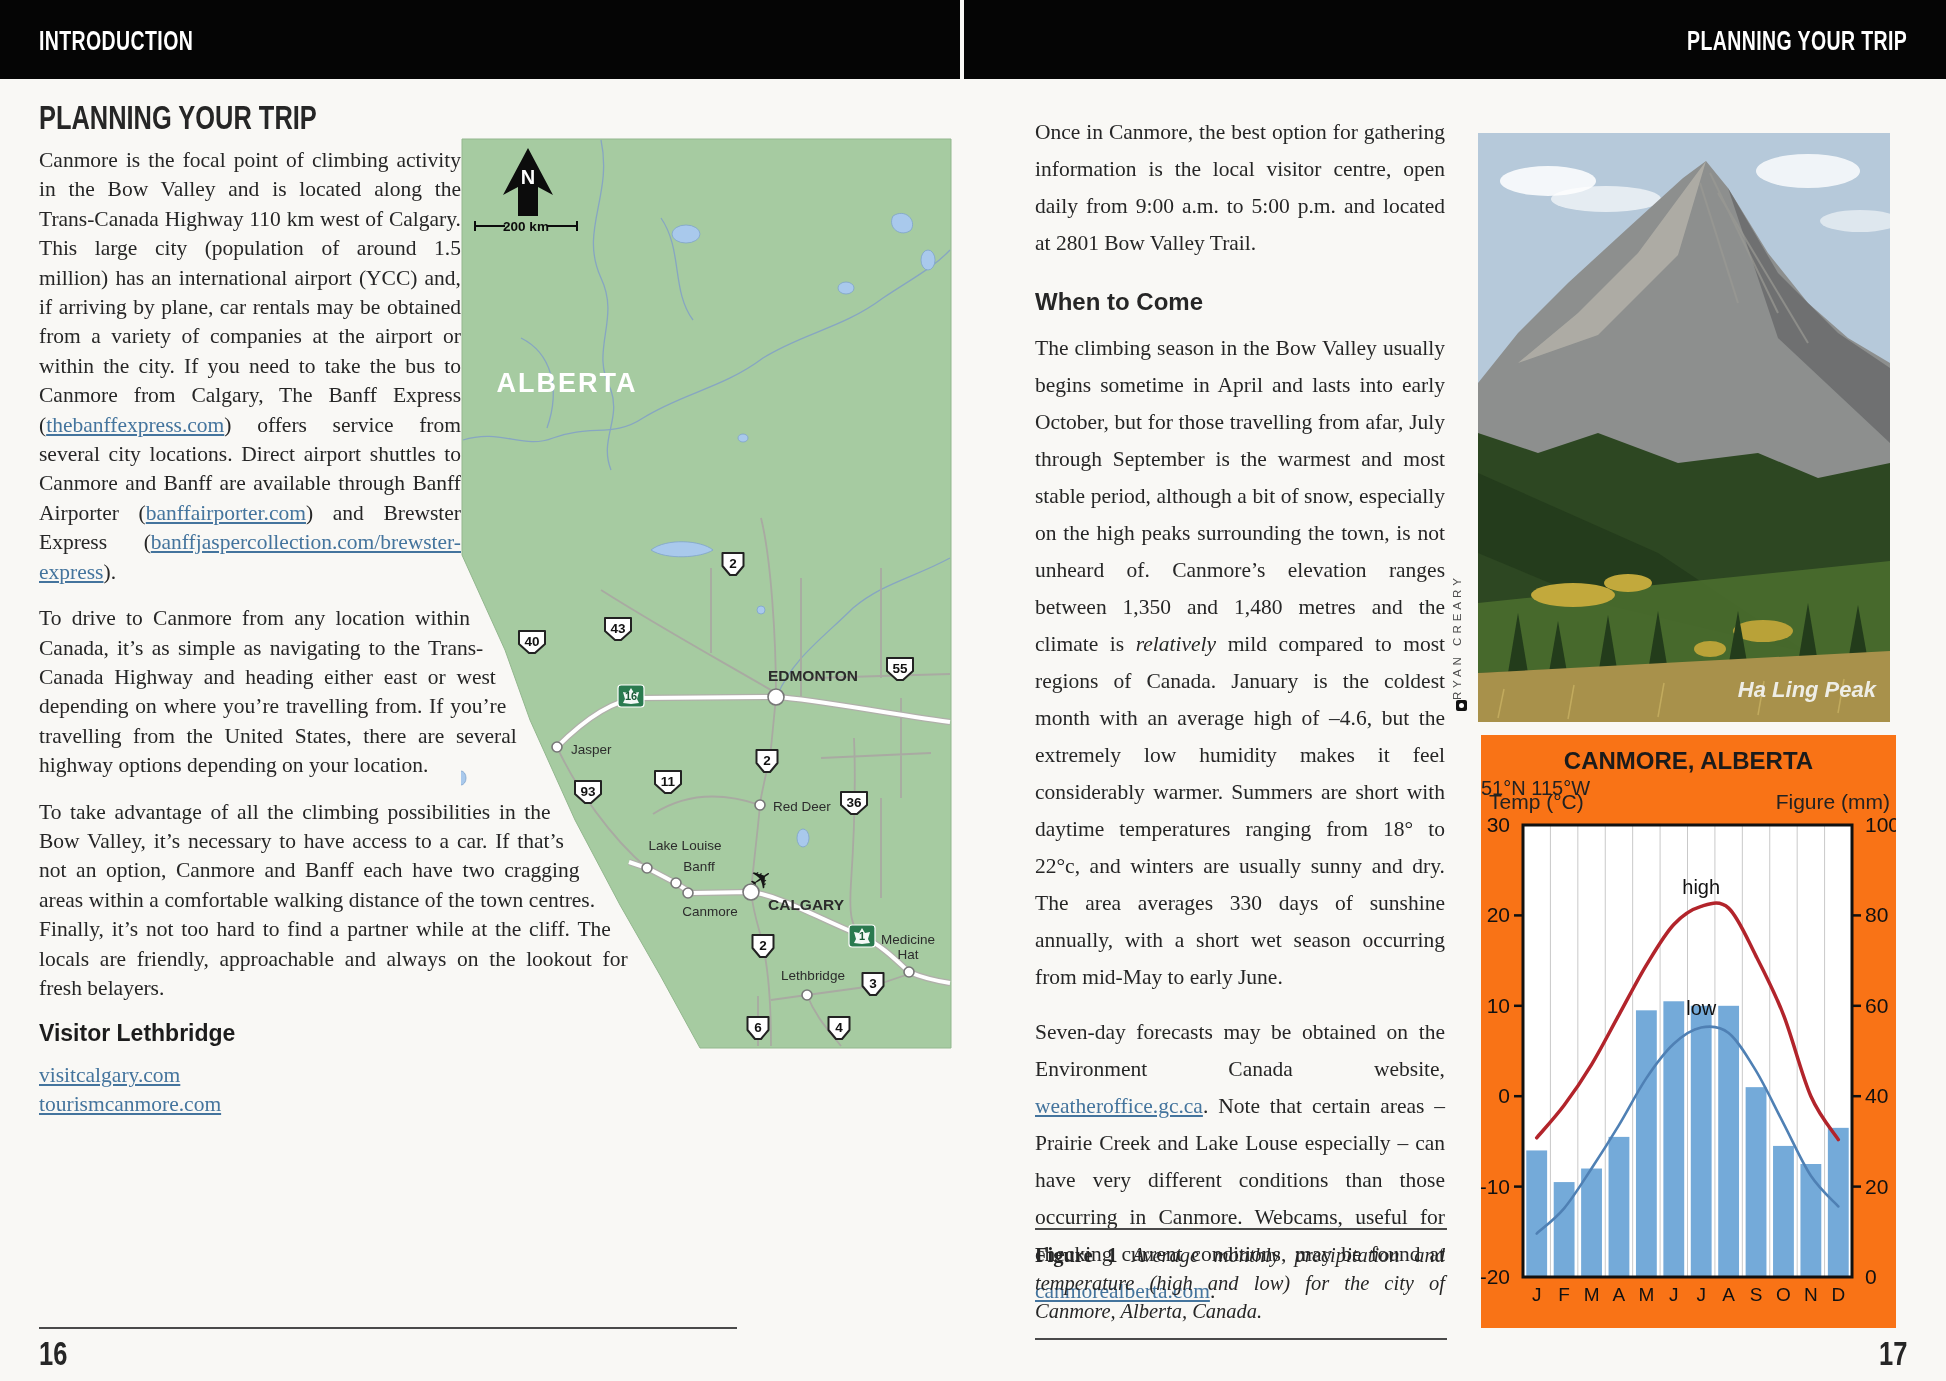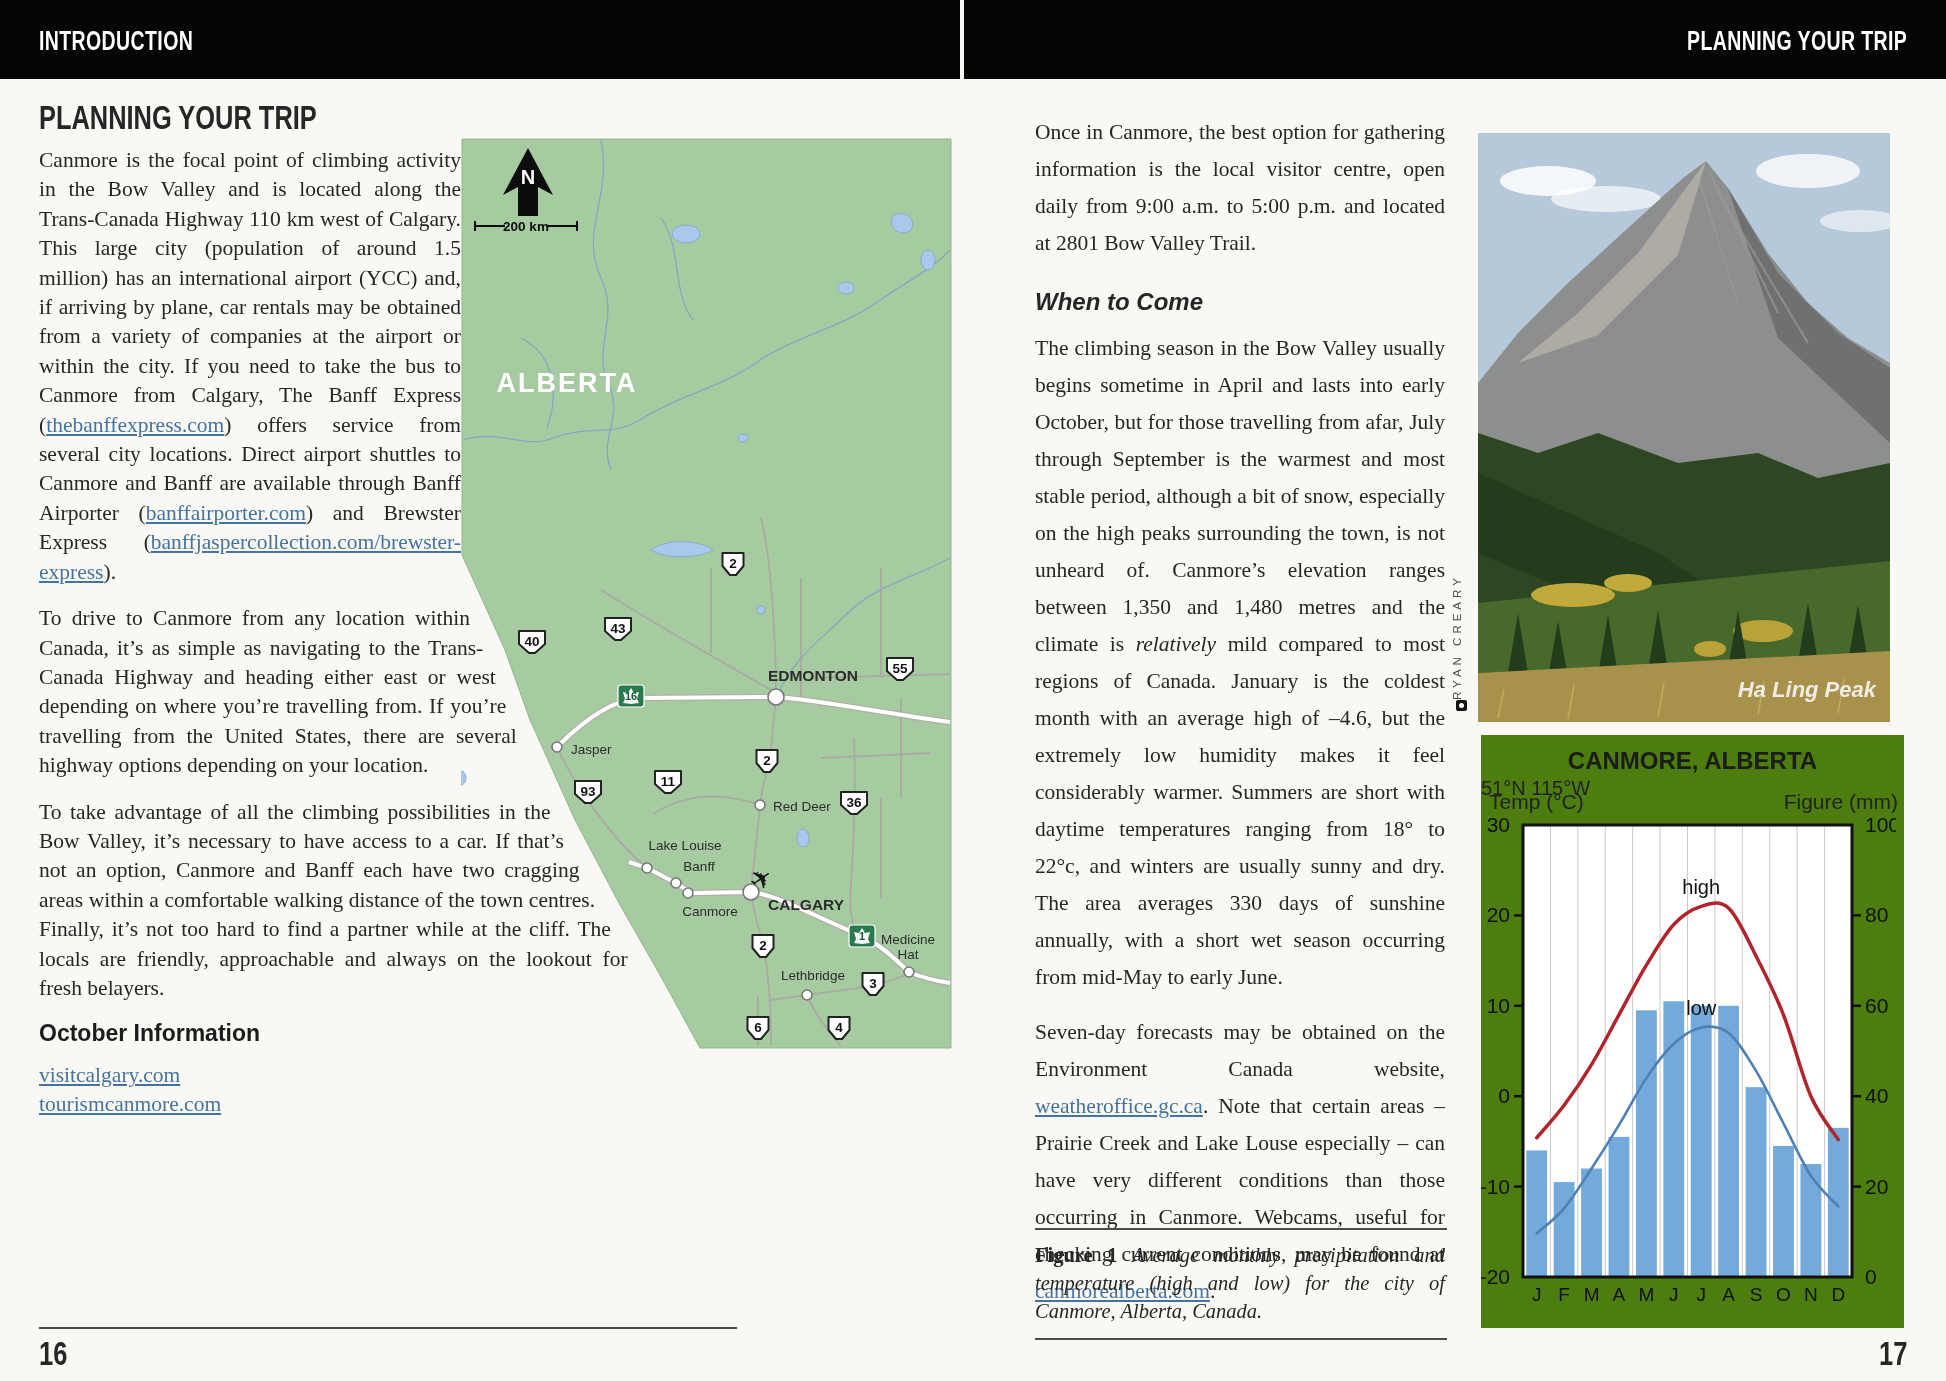--- a/index.html
+++ b/index.html
@@ -19,30 +19,30 @@
   h3.sub{margin:12px 0 10px 0;font-family:"Liberation Sans",sans-serif;font-weight:bold;font-size:23px;color:#1c1c1c;}
   .lnk{color:#44749d;text-decoration:underline;cursor:pointer;}
   .link-list{font-size:21.5px;line-height:29px;margin-top:14px;}
   .em{font-style:italic;}
   .bd{font-weight:bold;}
   
   #map-svg{position:absolute;left:461px;top:138px;}
   
   .rcol{position:absolute;left:1035px;top:100px;width:410px;}
   .rcol p{margin:14px 0 18px 0;font-size:21.5px;line-height:37px;text-align:justify;}
-  h2.when{margin:26px 0 8px 0;font-family:"Liberation Sans",sans-serif;font-weight:bold;font-size:24px;font-style:italic;}
+  h2.when{margin:26px 0 8px 0;font-family:"Liberation Sans",sans-serif;font-weight:bold;font-size:24px;}
   
   .figcap{position:absolute;left:1035px;top:1228px;width:410px;border-top:2px solid #4a4a4a;border-bottom:2px solid #4a4a4a;padding:11px 2px 13px 0;font-size:20.5px;line-height:28px;text-align:justify;}
   
   .photo{position:absolute;left:1478px;top:133px;width:412px;height:589px;}
   .credit{position:absolute;left:1451px;top:540px;height:160px;writing-mode:vertical-rl;transform:rotate(180deg);font-family:"Liberation Sans",sans-serif;font-size:11.5px;letter-spacing:4px;color:#4a4a4a;white-space:nowrap;}
   .credit-icon{position:absolute;left:1456px;top:700px;width:11px;height:11px;background:#111;border-radius:2px;}
   .credit-icon:after{content:"";position:absolute;left:3px;top:3px;width:5px;height:5px;border-radius:50%;background:#fff;}
   
-  .chart-panel{position:absolute;left:1481px;top:735px;width:415px;height:593px;background:#4d7c0f;padding-left:8px;}
+  .chart-panel{position:absolute;left:1481px;top:735px;width:415px;height:593px;background:#f97316;}
   .chart-title{position:absolute;left:0;top:12px;width:100%;text-align:center;font-family:"Liberation Sans",sans-serif;font-weight:bold;font-size:24px;color:#1b1b1b;}
   .chart-sub{position:absolute;left:0;top:42px;width:100%;text-align:left;font-family:"Liberation Sans",sans-serif;font-size:20px;color:#222;}
   .axis-label{position:absolute;top:55px;font-family:"Liberation Sans",sans-serif;font-size:21px;color:#222;}
   .axis-label.l{left:8px;}
   .axis-label.r{right:6px;}
   
   .rule16{position:absolute;left:39px;top:1327px;width:698px;height:2px;background:#4a4a4a;}
   .pagenum{position:absolute;top:1335px;font-family:"Liberation Sans",sans-serif;font-weight:bold;font-size:30px;}
   .pn16{left:39px;transform:scale(.85,1.1);transform-origin:left top;}
   .pn17{right:39px;transform:scale(.85,1.1);transform-origin:right top;}
@@ -58,21 +58,21 @@
   <div class="hdr-text">PLANNING YOUR TRIP</div>
 </div>
 
 <div class="lpage">
   <div class="map-wrapshape"></div>
   <h1 class="title">PLANNING YOUR TRIP</h1>
   <div class="body-copy">
     <p><span>Canmore is the focal point of climbing activity in the Bow Valley and is located along the Trans-Canada Highway 110 km west of Calgary. This large city (population of around 1.5 million) has an international airport (YCC) and, if arriving by plane, car rentals may be obtained from a variety of companies at the airport or within the city. If you need to take the bus to Canmore from Calgary, The Banff Express (</span><span class="lnk">thebanffexpress.com</span><span>) offers service from several city locations. Direct airport shuttles to Canmore and Banff are available through Banff Airporter (</span><span class="lnk">banffairporter.com</span><span>) and Brewster Express (</span><span class="lnk">banffjaspercollection.com/brewster-express</span><span>).</span></p>
     <p>To drive to Canmore from any location within Canada, it’s as simple as navigating to the Trans-Canada Highway and heading either east or west depending on where you’re travelling from. If you’re travelling from the United States, there are several highway options depending on your location.</p>
     <p>To take advantage of all the climbing possibilities in the Bow Valley, it’s necessary to have access to a car. If that’s not an option, Canmore and Banff each have two cragging areas within a comfortable walking distance of the town centres. Finally, it’s not too hard to find a partner while at the cliff. The locals are friendly, approachable and always on the lookout for fresh belayers.</p>
-    <h3 class="sub">October Information</h3>
+    <h3 class="sub">Visitor Lethbridge</h3>
     <div class="link-list">
       <div><span class="lnk">visitcalgary.com</span></div>
       <div><span class="lnk">tourismcanmore.com</span></div>
     </div>
   </div>
 </div>
 
 <svg id="map-svg" width="496" height="915" viewBox="0 0 496 915">
 
   <polygon points="1,1 490,1 490,910 239,910 199,837 159,767 114,682 69,582 44,512 1,417" fill="#a6cba1" stroke="#93b78e" stroke-width="1"></polygon>

